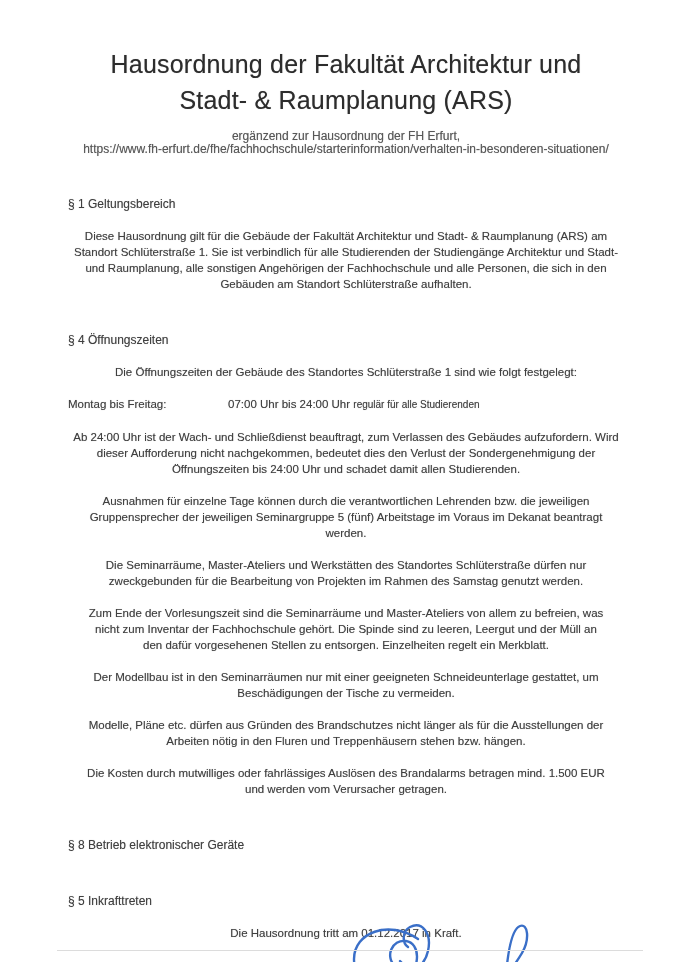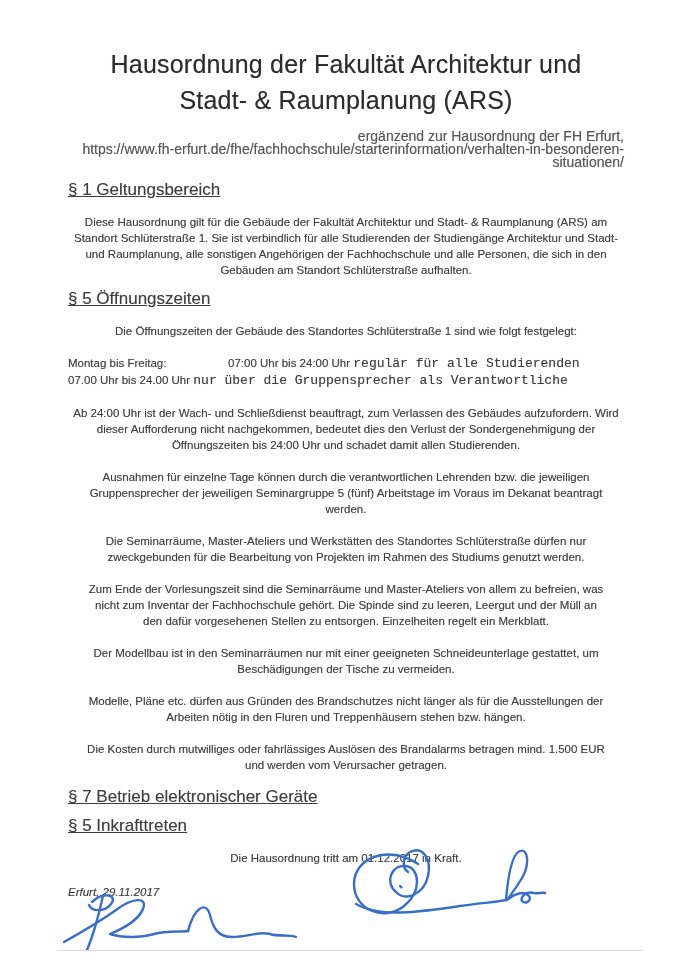--- a/index.html
+++ b/index.html
@@ -21,35 +21,35 @@
     margin: 46px 0 0;
     text-align: center;
     font-size: 25px;
     line-height: 36px;
     font-weight: 400;
     color: #2c2c2c;
     letter-spacing: 0.2px;
   }
   .subtitle {
     margin-top: 12px;
-    text-align: right;
-    font-size: 14px;
+    text-align: center;
+    font-size: 12px;
     line-height: 13px;
     color: #575757;
   }
 
   .body-text { font-size: 11.5px; line-height: 16px; }
-  .sec-heading { margin: 13px 0 0; font-size: 17px; font-weight: 400; text-decoration: underline; }
+  .sec-heading { margin: 40px 0 0; font-size: 12px; font-weight: 400; }
   .para { margin: 16px 0 0; text-align: center; }
   .para + .para.tight { margin: 16px; }
 
   .hours { margin: 16px 0 0; }
   .hours-row { display: flex; }
   .hours-label { width: 160px; flex: 0 0 160px; }
-  .hours-note { font-size: 13px; font-family: Liberation Mono, monospace; }
+  .hours-note { font-size: 10px; }
 
   .signoff { position: relative; height: 150px; margin-top: 4px; }
   .place-date { position: absolute; top: 14px; left: 0; font-style: italic; }
   .sig-svg { position: absolute; }
   .sig-left  { top: 18px; left: -10px; width: 250px; height: 68px; }
   .sig-right { top: -28px; left: 272px; width: 245px; height: 95px; }
 
   .sig-path { fill: none; stroke: var(--sig, #3a6fc8); stroke-width: 2.4; stroke-linecap: round; stroke-linejoin: round; }
   .scan-line { position: absolute; left: 57px; top: 950px; width: 586px; height: 1px; background: #dcdcdc; }
 </style>
@@ -67,45 +67,43 @@
     <div class="subtitle">
       <div>ergänzend zur Hausordnung der FH Erfurt,</div>
       <div>https://www.fh-erfurt.de/fhe/fachhochschule/starterinformation/verhalten-in-besonderen-situationen/</div>
     </div>
 
     <div class="body-text">
 
       <p class="sec-heading">§ 1 Geltungsbereich</p>
       <p class="para">Diese Hausordnung gilt für die Gebäude der Fakultät Architektur und Stadt- &amp; Raumplanung (ARS) am Standort Schlüterstraße 1. Sie ist verbindlich für alle Studierenden der Studiengänge Architektur und Stadt- und Raumplanung, alle sonstigen Angehörigen der Fachhochschule und alle Personen, die sich in den Gebäuden am Standort Schlüterstraße aufhalten.</p>
 
-      <p class="sec-heading">§ 5 Öffnungszeiten</p>
+      <p class="sec-heading">§ 4 Öffnungszeiten</p>
       <p class="para">Die Öffnungszeiten der Gebäude des Standortes Schlüterstraße 1 sind wie folgt festgelegt:</p>
 
       <div class="hours">
         <div class="hours-row">
           <span class="hours-label">Montag bis Freitag:</span>
           <span><span>07:00 Uhr bis 24:00 Uhr</span>
             <span class="hours-note">regulär für alle Studierenden</span></span>
         </div>
         <div class="hours-row">
-          <span><span>07.00 Uhr bis 24.00 Uhr</span>
-            <span class="hours-note">nur über die Gruppensprecher als Verantwortliche</span></span>
         </div>
       </div>
 
       <p class="para">Ab 24:00 Uhr ist der Wach- und Schließdienst beauftragt, zum Verlassen des Gebäudes aufzufordern. Wird dieser Aufforderung nicht nachgekommen, bedeutet dies den Verlust der Sondergenehmigung der Öffnungszeiten bis 24:00 Uhr und schadet damit allen Studierenden.</p>
       <p class="para tight">Ausnahmen für einzelne Tage können durch die verantwortlichen Lehrenden bzw. die jeweiligen Gruppensprecher der jeweiligen Seminargruppe 5 (fünf) Arbeitstage im Voraus im Dekanat beantragt werden.</p>
 
-      <p class="para">Die Seminarräume, Master-Ateliers und Werkstätten des Standortes Schlüterstraße dürfen nur zweckgebunden für die Bearbeitung von Projekten im Rahmen des Studiums genutzt werden.</p>
+      <p class="para">Die Seminarräume, Master-Ateliers und Werkstätten des Standortes Schlüterstraße dürfen nur zweckgebunden für die Bearbeitung von Projekten im Rahmen des Samstag genutzt werden.</p>
       <p class="para tight">Zum Ende der Vorlesungszeit sind die Seminarräume und Master-Ateliers von allem zu befreien, was nicht zum Inventar der Fachhochschule gehört. Die Spinde sind zu leeren, Leergut und der Müll an den dafür vorgesehenen Stellen zu entsorgen. Einzelheiten regelt ein Merkblatt.</p>
       <p class="para tight">Der Modellbau ist in den Seminarräumen nur mit einer geeigneten Schneideunterlage gestattet, um Beschädigungen der Tische zu vermeiden.</p>
       <p class="para tight">Modelle, Pläne etc. dürfen aus Gründen des Brandschutzes nicht länger als für die Ausstellungen der Arbeiten nötig in den Fluren und Treppenhäusern stehen bzw. hängen.</p>
       <p class="para tight">Die Kosten durch mutwilliges oder fahrlässiges Auslösen des Brandalarms betragen mind. 1.500 EUR und werden vom Verursacher getragen.</p>
 
-      <p class="sec-heading">§ 7 Betrieb elektronischer Geräte</p>
+      <p class="sec-heading">§ 8 Betrieb elektronischer Geräte</p>
 
       <p class="sec-heading">§ 5 Inkrafttreten</p>
       <p class="para">Die Hausordnung tritt am 01.12.2017 in Kraft.</p>
 
       <div class="signoff">
         <span class="place-date">Erfurt, 29.11.2017</span>
 
         <svg class="sig-svg sig-left" viewBox="0 0 250 68" aria-hidden="true">
           <path class="sig-path" d="M34,14 C46,3 60,7 53,16 C47,24 34,24 31,17"></path>
           <path class="sig-path" d="M45,8 C41,26 35,48 29,62"></path>

